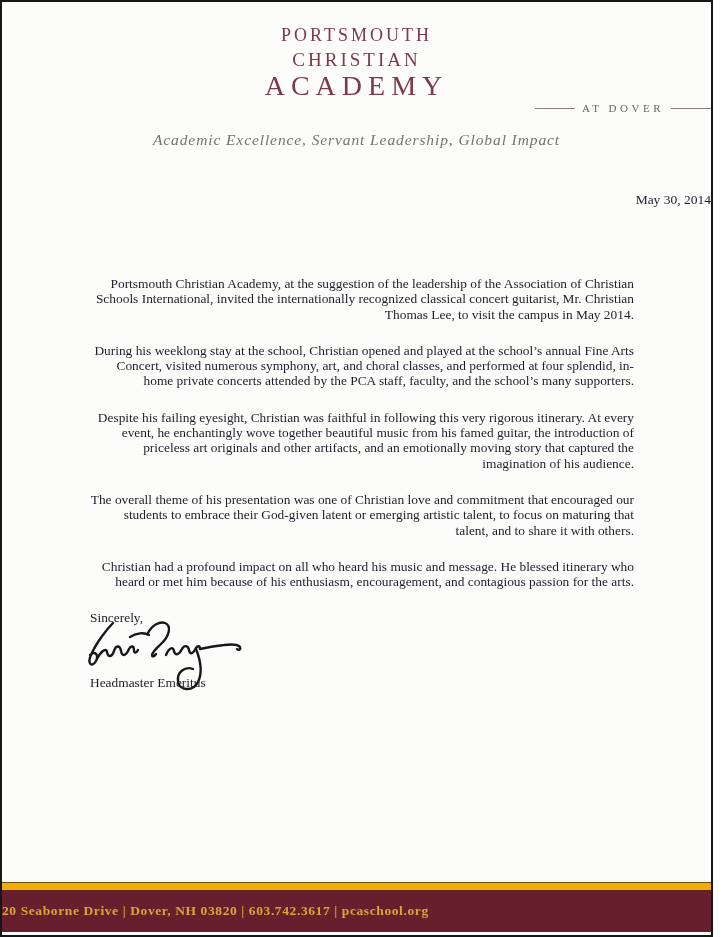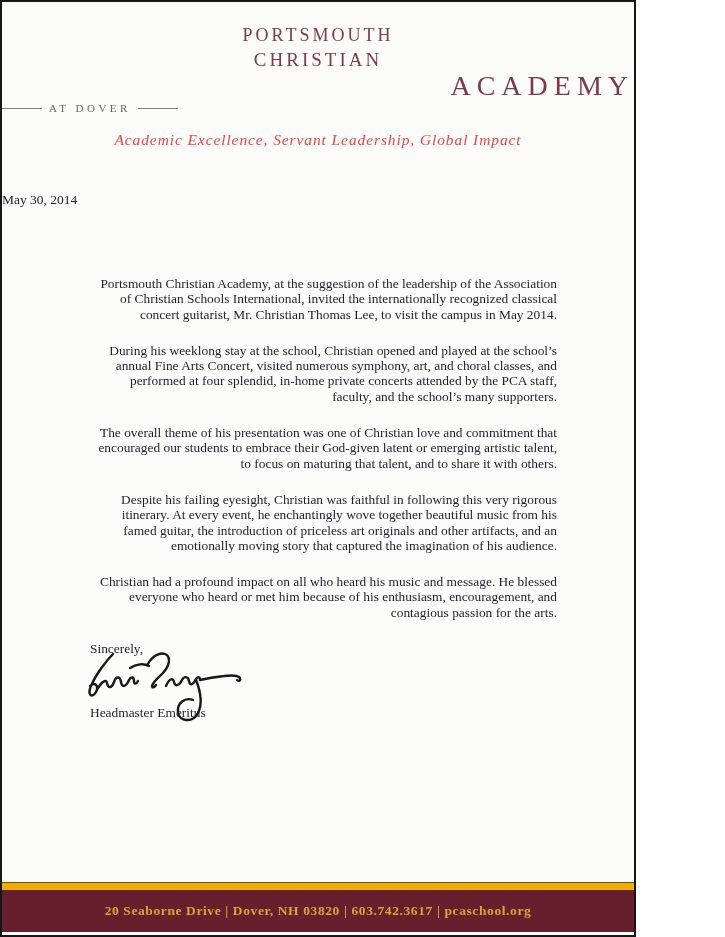--- a/index.html
+++ b/index.html
@@ -1,65 +1,65 @@
 <!DOCTYPE html>
 <html style="--logo-maroon: #7d3a49; --atdover-gray: #6f5e69; --ink: #1f1d2b; --footer-maroon: #671f2e; --footer-gold-strip: #f0ad07; --footer-gold-text: #d9a637;"><head>
 <meta charset="utf-8">
 <style>
   html, body { margin:0; padding:0; background:#ffffff; }
   .page {
     position:relative;
-    width:636px; height:937px;
+    width:713px; height:937px;
     box-sizing:border-box;
     background:#fcfcfa;
     border:2px solid #161616;
     font-family:"Liberation Serif", serif;
     color: var(--ink, #1f1d2b);
     overflow:hidden;
   }
 
   
   .logo { text-align:center; padding-top:26px; color: var(--logo-maroon, #7d3a49); }
   .logo-l1 { font-size:18px; line-height:14px; letter-spacing:3px; }
   .logo-l2 { font-size:19px; line-height:24px; letter-spacing:3px; margin-top:6px; }
-  .logo-l3 { font-size:28px; line-height:25px; letter-spacing:6px; margin-top:1px;text-align:right; }
+  .logo-l3 { font-size:28px; line-height:25px; letter-spacing:6px; margin-top:1px; }
   .at-dover {
-    display:flex; align-items:center; justify-content:flex-start;
+    display:flex; align-items:center; justify-content:flex-end;
     margin-top:5px; color: var(--atdover-gray, #6f5e69);
     font-size:11px; line-height:10px; letter-spacing:3.5px;
   }
   .at-dover .rule { width:40px; height:1px; background:#8a7a84; }
   .at-dover .rule.left { margin-right:7px; }
   .at-dover .rule.right { margin-left:7px; }
 
   .tagline {
     text-align:center; font-style:italic;
     font-size:15.5px; letter-spacing:0.9px;
-    color:#ef4444; margin-top:18px;
+    color:#737373; margin-top:18px;
   }
 
-  .date { text-align:left; font-size:13.5px; margin-top:43px; }
+  .date { text-align:right; font-size:13.5px; margin-top:43px; }
 
   
   .body { margin:68px 77px 0 88px; font-size:13.4px; line-height:15.3px; }
   .body p { margin:0 0 21px 0;text-align:right; }
 
   
   .closing { position:relative; margin:0 0 0 88px; font-size:13.4px; line-height:15.3px; }
   .sig-svg { position:absolute; left:-8px; top:6px; pointer-events:none; }
   .sig-svg path { fill:none; stroke:#18181c; stroke-width:2.4; stroke-linecap:round; stroke-linejoin:round; }
   .signer { margin-top:49px; }
   .signer div { line-height:15.5px; }
 
   
   .footer { position:absolute; left:0; right:0; bottom:3px; }
   .footer-gold { height:7px; background: var(--footer-gold-strip, #f0ad07); border-top:1px solid #6b5210; }
   .footer-bar {
     height:42px; background: var(--footer-maroon, #671f2e);
-    display:flex; align-items:center; justify-content:center;
+    display:flex; align-items:center; justify-content:flex-start;
   }
   .footer-text {
     color: var(--footer-gold-text, #d9a637);
     font-size:13.5px; font-weight:bold; letter-spacing:0.6px;
   }
 </style>
 </head>
 <body>
 
 <div class="page">
@@ -75,23 +75,23 @@
     </div>
   </div>
 
   <div class="tagline">Academic Excellence, Servant Leadership, Global Impact</div>
 
   <div class="date">May 30, 2014</div>
 
   <div class="body">
     <p>Portsmouth Christian Academy, at the suggestion of the leadership of the Association of Christian Schools International, invited the internationally recognized classical concert guitarist, Mr. Christian Thomas Lee, to visit the campus in May 2014.</p>
     <p>During his weeklong stay at the school, Christian opened and played at the school’s annual Fine Arts Concert, visited numerous symphony, art, and choral classes, and performed at four splendid, in-home private concerts attended by the PCA staff, faculty, and the school’s many supporters.</p>
+    <p>Despite his failing eyesight, Christian was faithful in following this very rigorous itinerary.  At every event, he enchantingly wove together beautiful music from his famed guitar, the introduction of priceless art originals and other artifacts, and an emotionally moving story that captured the imagination of his audience.</p>
     <p>The overall theme of his presentation was one of Christian love and commitment that encouraged our students to embrace their God-given latent or emerging artistic talent, to focus on maturing that talent, and to share it with others.</p>
-    <p>Despite his failing eyesight, Christian was faithful in following this very rigorous itinerary.  At every event, he enchantingly wove together beautiful music from his famed guitar, the introduction of priceless art originals and other artifacts, and an emotionally moving story that captured the imagination of his audience.</p>
-    <p>Christian had a profound impact on all who heard his music and message.  He blessed everyone who heard or met him because of his enthusiasm, encouragement, and contagious passion for the arts.</p>
+    <p>Christian had a profound impact on all who heard his music and message.  He blessed itinerary who heard or met him because of his enthusiasm, encouragement, and contagious passion for the arts.</p>
   </div>
 
   <div class="closing">
     <div>Sincerely,</div>
 
     <svg class="sig-svg" width="170" height="92" viewBox="0 0 170 92" aria-hidden="true">
       <path d="M 31,7 C 25,13 14,27 9,39 C 5,48 10,52 14,45 C 17,39 13,34 8,39 M 14,45 C 18,36 24,31 25,36 C 26,42 30,41 32,35 C 34,29 38,29 39,35 C 40,41 44,40 47,33 C 49,29 52,30 52,34 C 52,37 54,38 56,34"></path>
       <path d="M 48,21 C 54,17 62,16 67,19"></path>
       <path d="M 66,17 C 70,9 78,5 83,7 C 90,10 87,20 80,27 C 75,32 71,35 70,39 C 70,41 72,41 74,38"></path>
       <path d="M 84,39 C 87,32 91,30 92,35 C 93,40 97,39 100,33 C 102,29 106,29 107,34 C 108,39 111,38 114,32 C 116,29 118,30 118,33 C 122,32 132,30 142,29 C 150,28 156,28 158,31 C 159,33 157,35 155,33"></path>

